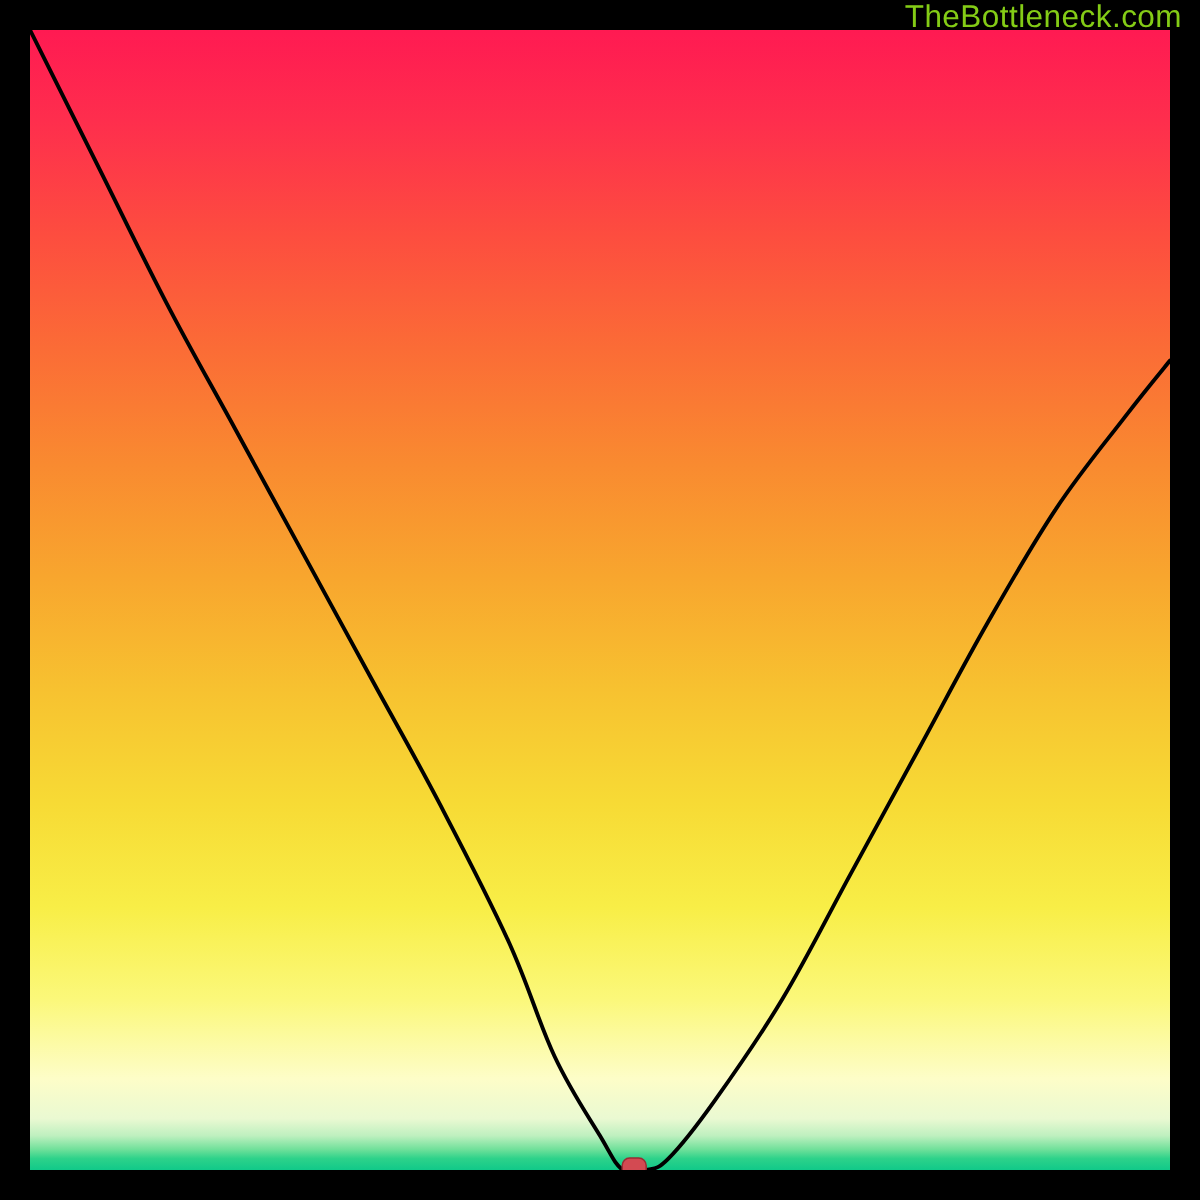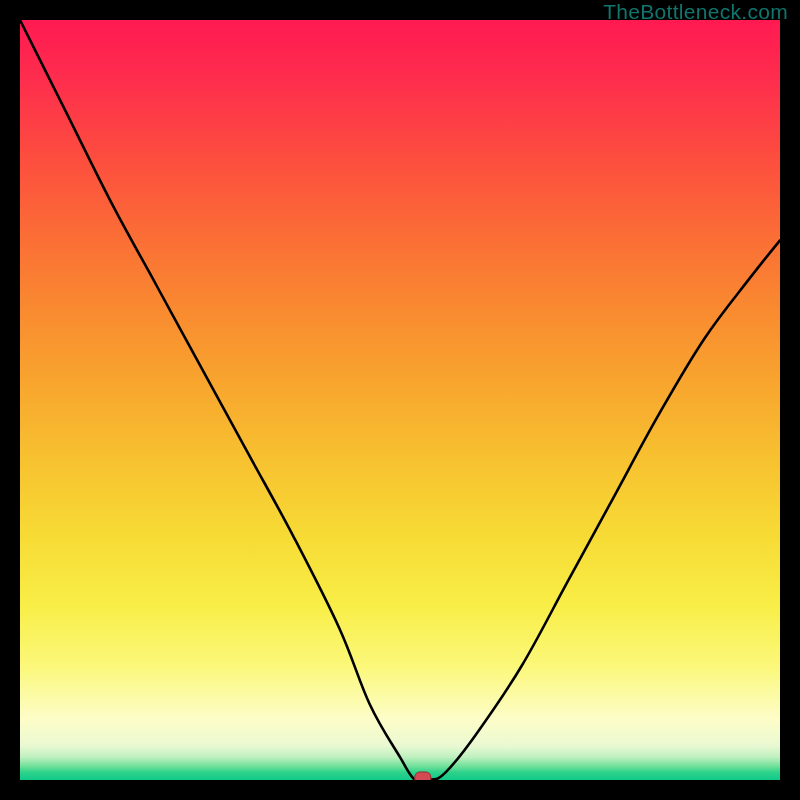--- a/index.html
+++ b/index.html
@@ -50,21 +50,21 @@
     );
   }
   .curve-svg {
     position: absolute;
     inset: 0;
   }
   .attribution {
     position: absolute;
     top: 0;
     right: 12px;
-    color: #0f766e;
+    color: #84cc16;
     font-size: 21px;
     font-weight: 500;
     letter-spacing: 0.3px;
     z-index: 5;
   }
 </style>
 </head>
 <body>
 
 <div class="stage">

